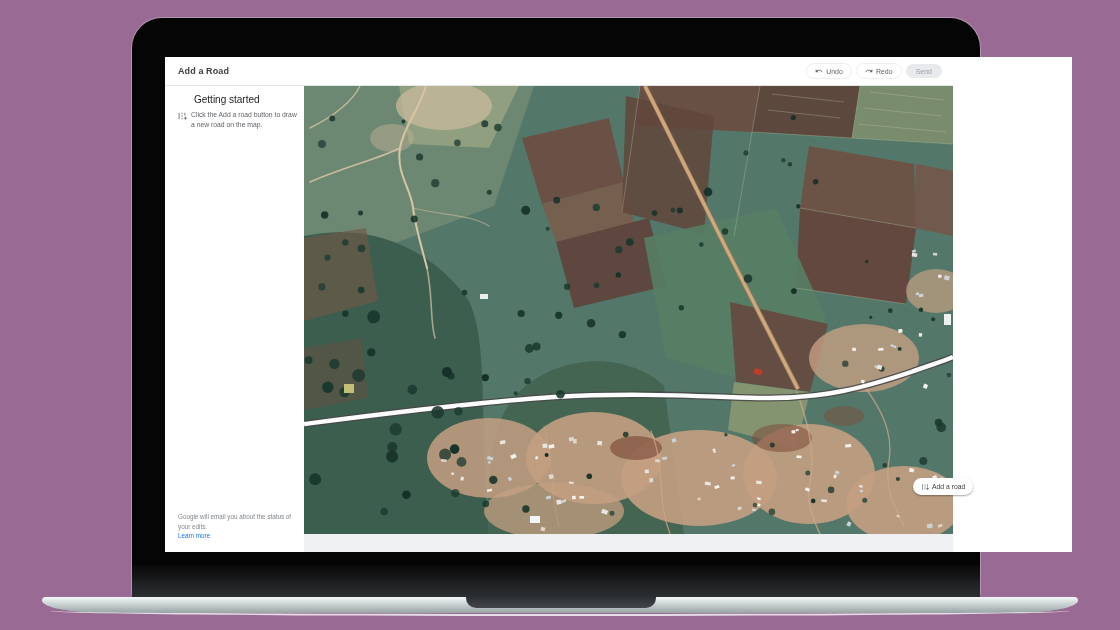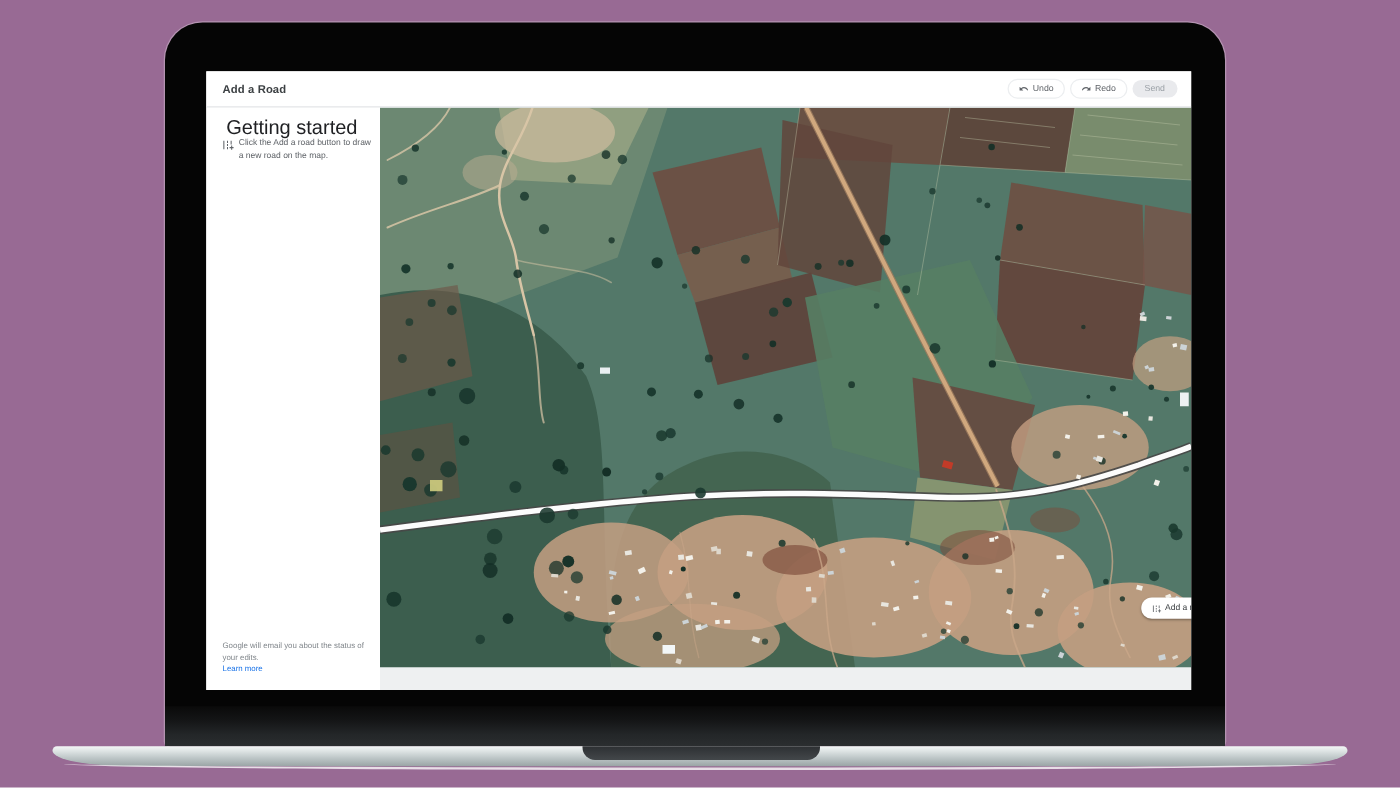--- a/index.html
+++ b/index.html
@@ -14,37 +14,37 @@
     background:linear-gradient(180deg,#0a0a0a 0%,#141516 35%,#232628 70%,#2b2e30 100%);}
   .base{position:absolute;left:42px;top:597px;width:1036px;height:16px;
     background:linear-gradient(180deg,#f4f7f7 0%,#dde3e3 25%,#bcc5c6 60%,#9aa4a5 100%);
     border-radius:4px 4px 70px 70px / 4px 4px 14px 14px;}
   .base::after{content:"";position:absolute;left:8px;right:8px;bottom:-3px;height:8px;
     border-radius:0 0 100% 100%;border-bottom:2.5px solid rgba(255,255,255,.78);}
   .notch{position:absolute;left:424px;top:0;width:190px;height:11px;
     background:linear-gradient(180deg,#2d3033,#43474a);border-radius:0 0 10px 10px;}
 
   
-  .screen{position:absolute;left:33px;top:39px;width:788px;height:495px;
+  .screen{position:absolute;left:33px;top:39px;width:907px;height:495px;
     background:#ffffff;overflow:hidden;}
   .app-header{position:absolute;left:0;top:0;width:788px;height:29px;
     box-sizing:border-box;display:flex;align-items:center;justify-content:space-between;
     padding:0 11px 0 13px;background:#fff;border-bottom:1px solid #e4e5e7;z-index:5;}
   .app-title{font-size:9px;font-weight:700;color:#3c4043;letter-spacing:.1px;}
   .hdr-actions{display:flex;align-items:center;gap:4px;}
   .chip{display:inline-flex;align-items:center;gap:3px;height:14px;padding:0 8px;
     border:1px solid #eceef0;border-radius:8px;background:#fff;font-size:7px;
     color:#5f6368;cursor:pointer;}
   .chip svg{width:8px;height:8px;fill:#5f6368;}
   .send-btn{display:inline-flex;align-items:center;height:14px;padding:0 10px;
     border:none;border-radius:8px;background:#e9eaed;color:#9aa0a6;font-size:7px;
     font-family:inherit;}
 
   .sidebar{position:absolute;left:0;top:29px;width:139px;bottom:0;background:#fff;z-index:4;}
-  .sb-heading{position:absolute;left:16px;top:8px;font-size:16px;color:#202124;}
+  .sb-heading{position:absolute;left:29px;top:8px;font-size:10px;color:#202124;}
   .sb-row{position:absolute;left:12px;top:24px;display:flex;gap:4px;width:120px;}
   .sb-row svg{width:10px;height:10px;flex:0 0 auto;fill:#5f6368;margin-top:1px;}
   .sb-text{font-size:6.8px;line-height:1.5;color:#5f6368;}
   .sb-footer{position:absolute;left:13px;bottom:11px;width:116px;font-size:6.3px;
     line-height:1.55;color:#80868b;}
   .learn-more{color:#1a73e8;cursor:pointer;}
 
   .map-wrap{position:absolute;left:139px;top:29px;width:649px;height:448px;
     overflow:hidden;background:#537869;}
   .bottom-strip{position:absolute;left:139px;top:477px;width:649px;height:18px;

